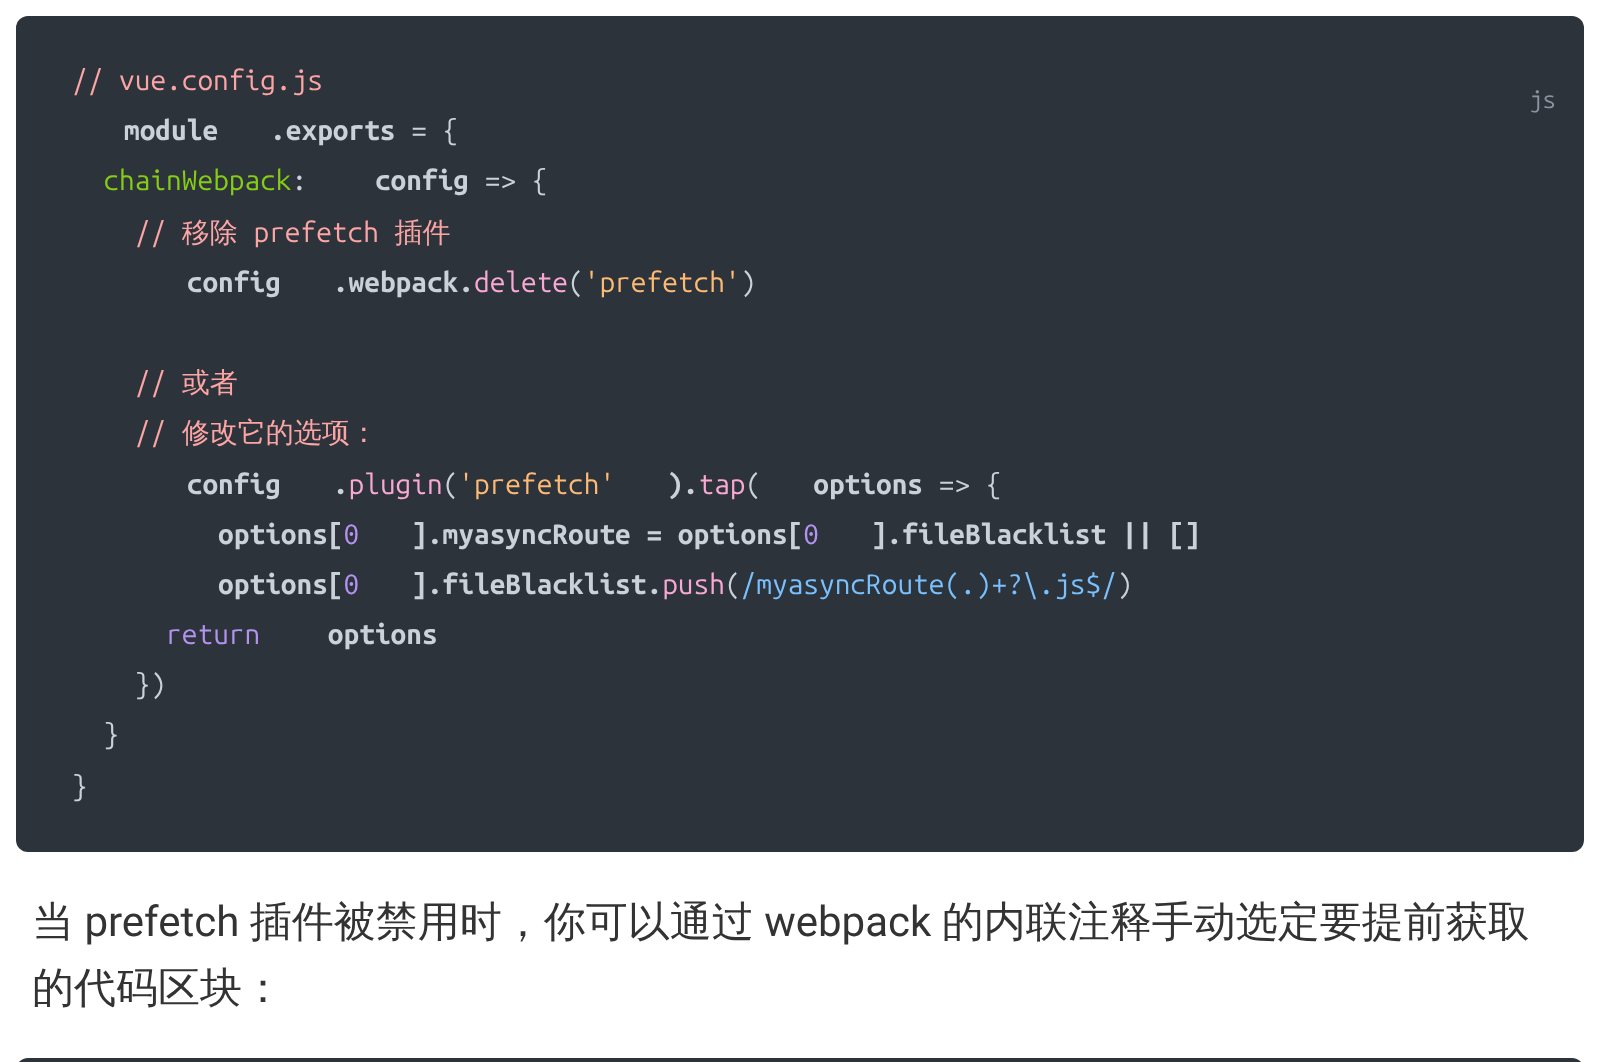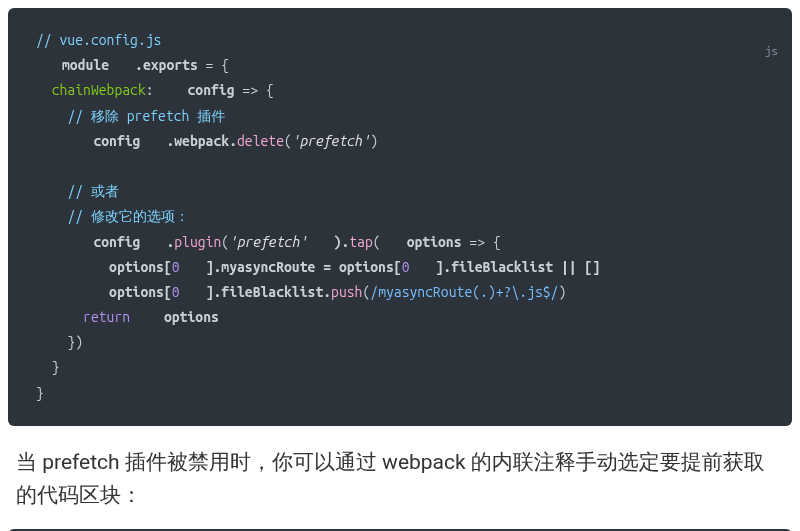--- a/index.html
+++ b/index.html
@@ -32,26 +32,26 @@
     font-family: -apple-system, BlinkMacSystemFont, "Segoe UI", Roboto, "PingFang SC", "Microsoft YaHei", sans-serif;
     font-size: 21px;
     color: #333;
     line-height: 1.6;
   }
   pre {
     margin: 0;
     white-space: pre;
     font-family: Consolas, Monaco, 'Andale Mono', 'Ubuntu Mono', monospace;
   }
-  .tok-comment { color: #7dd3fc; }
+  .tok-comment { color: #fca5a5; }
   .tok-keyword { color: #b392f0; }
   .tok-prop { color: #84cc16; }
   .tok-var { color: #c9d1d9; font-weight: bold; }
   .tok-func { color: #f9a8d4; }
-  .tok-string { color: #e5e5e5; font-style: italic; }
+  .tok-string { color: #fdba74; }
   .tok-num { color: #b392f0; }
   .tok-punct { color: #c9d1d9; }
   .tok-regex { color: #79c0ff; }
   .bold { font-weight: bold; margin-left: 26px;}
 </style>
 </head>
 <body>
 
 <div class="code-block">
   <span class="lang-label">js</span>

